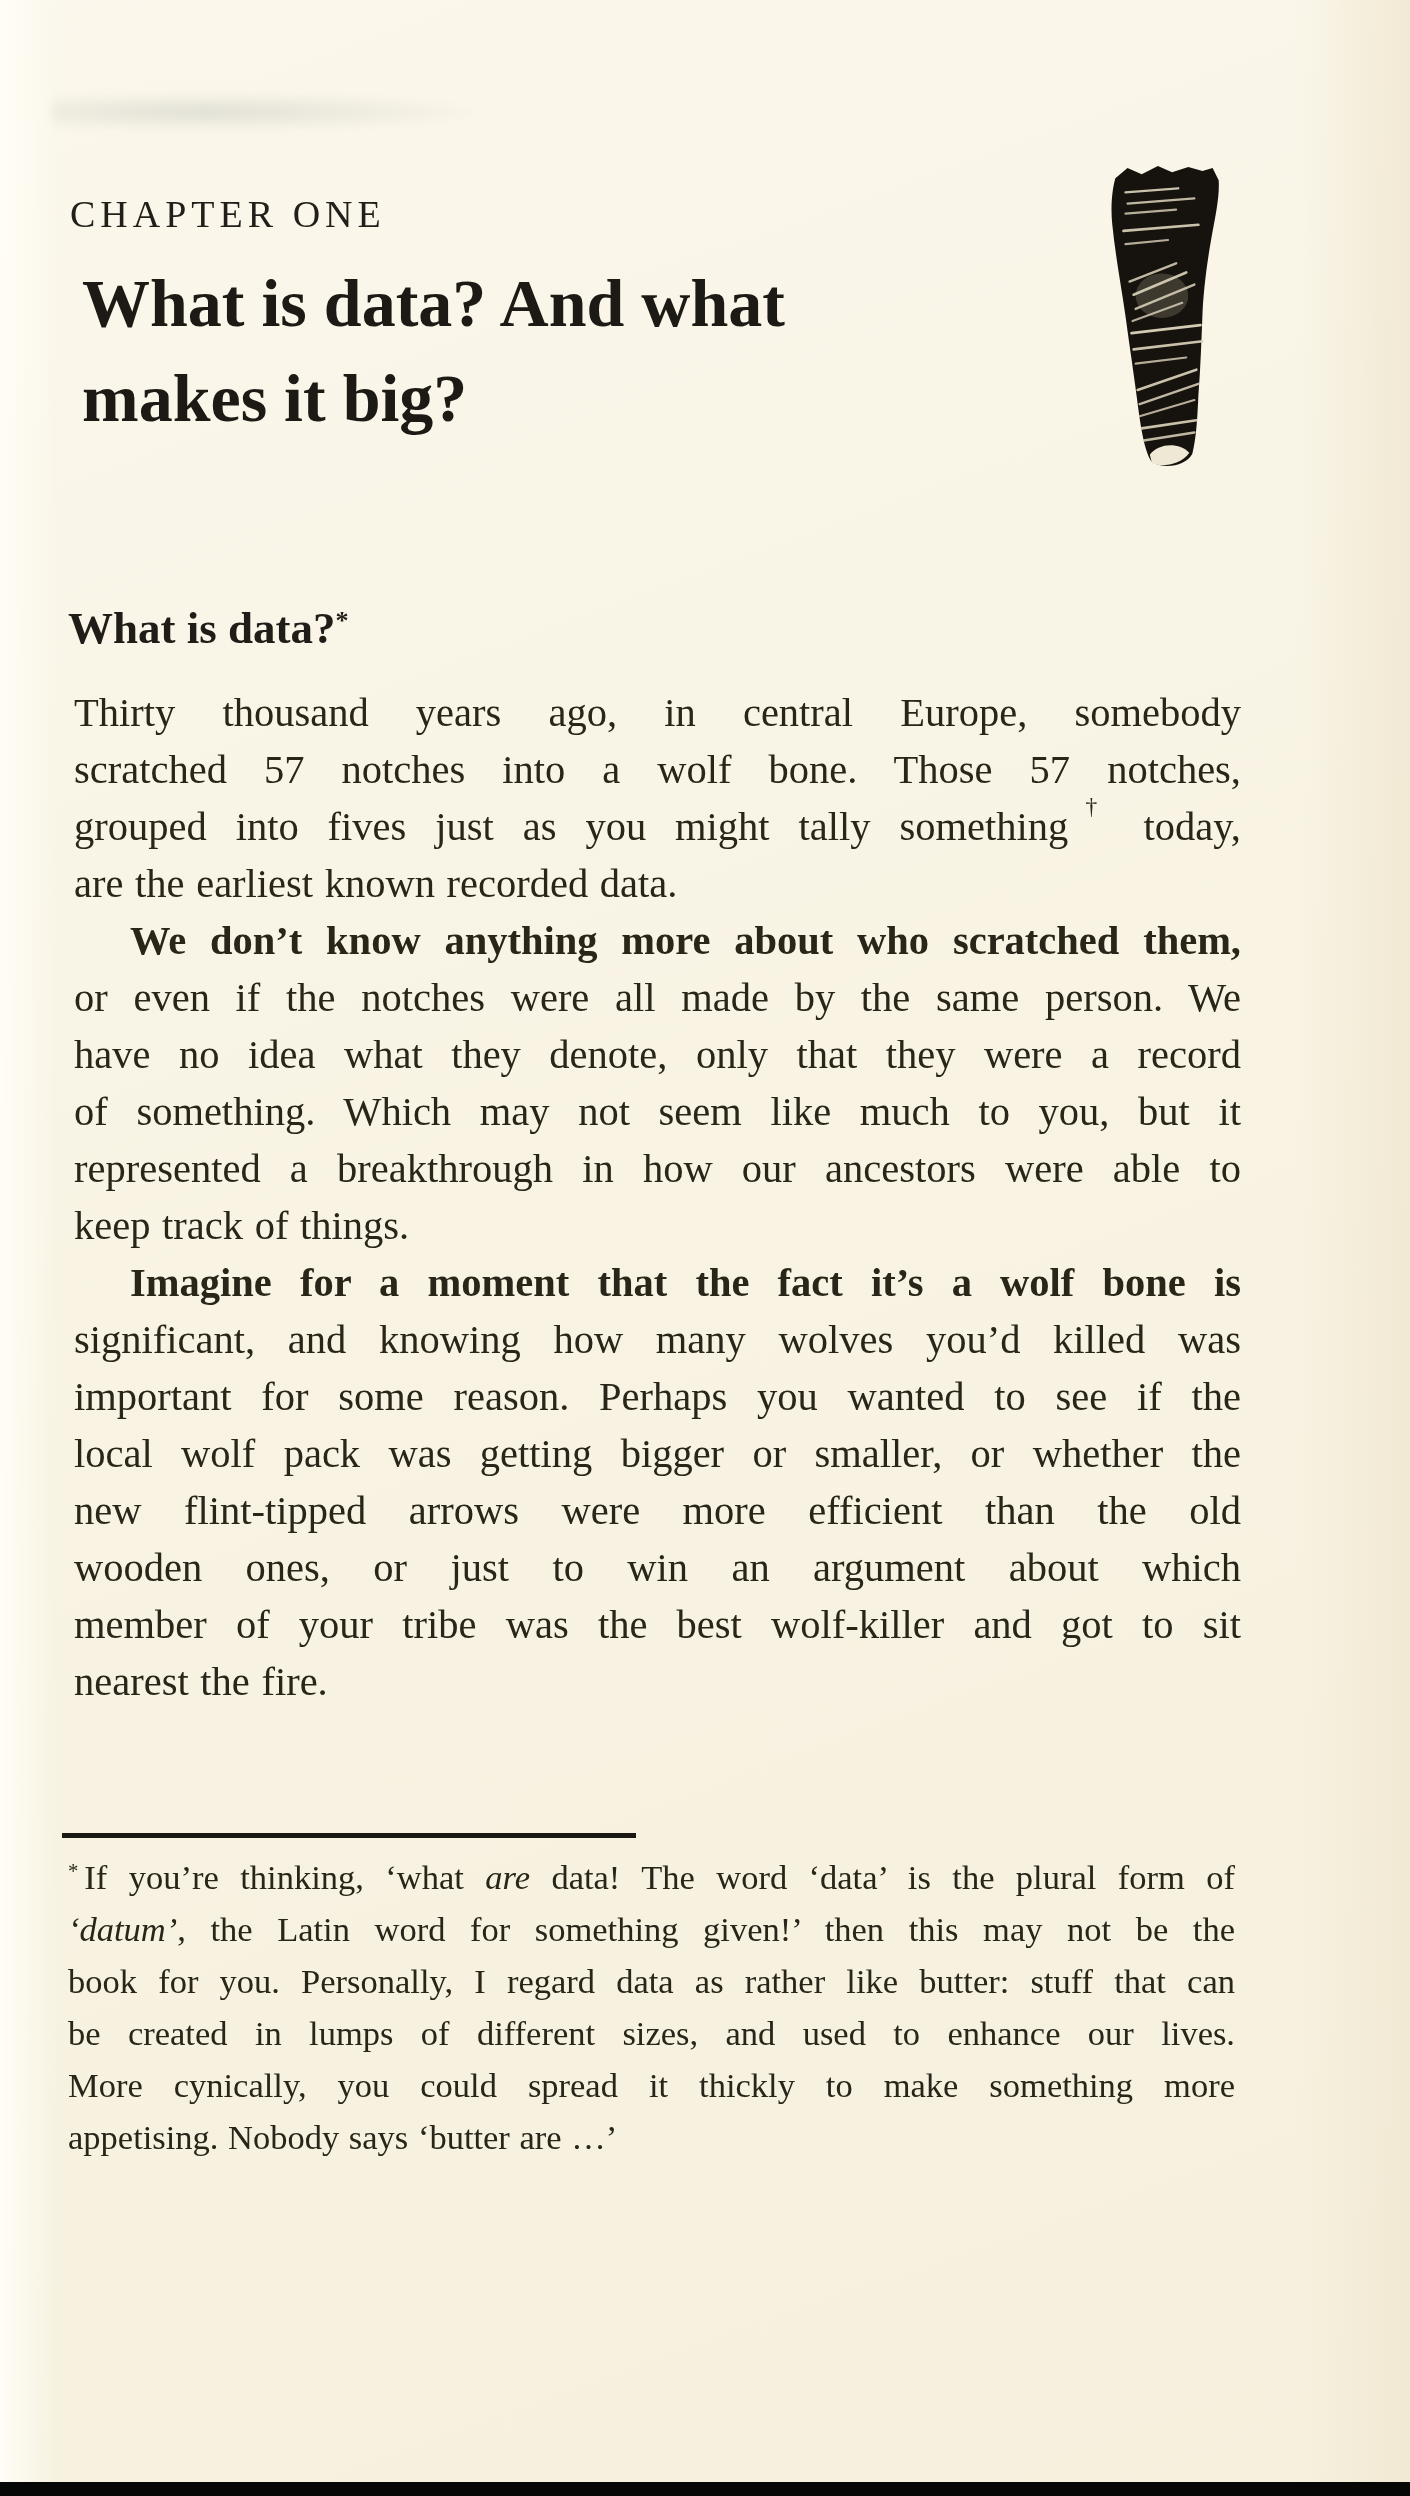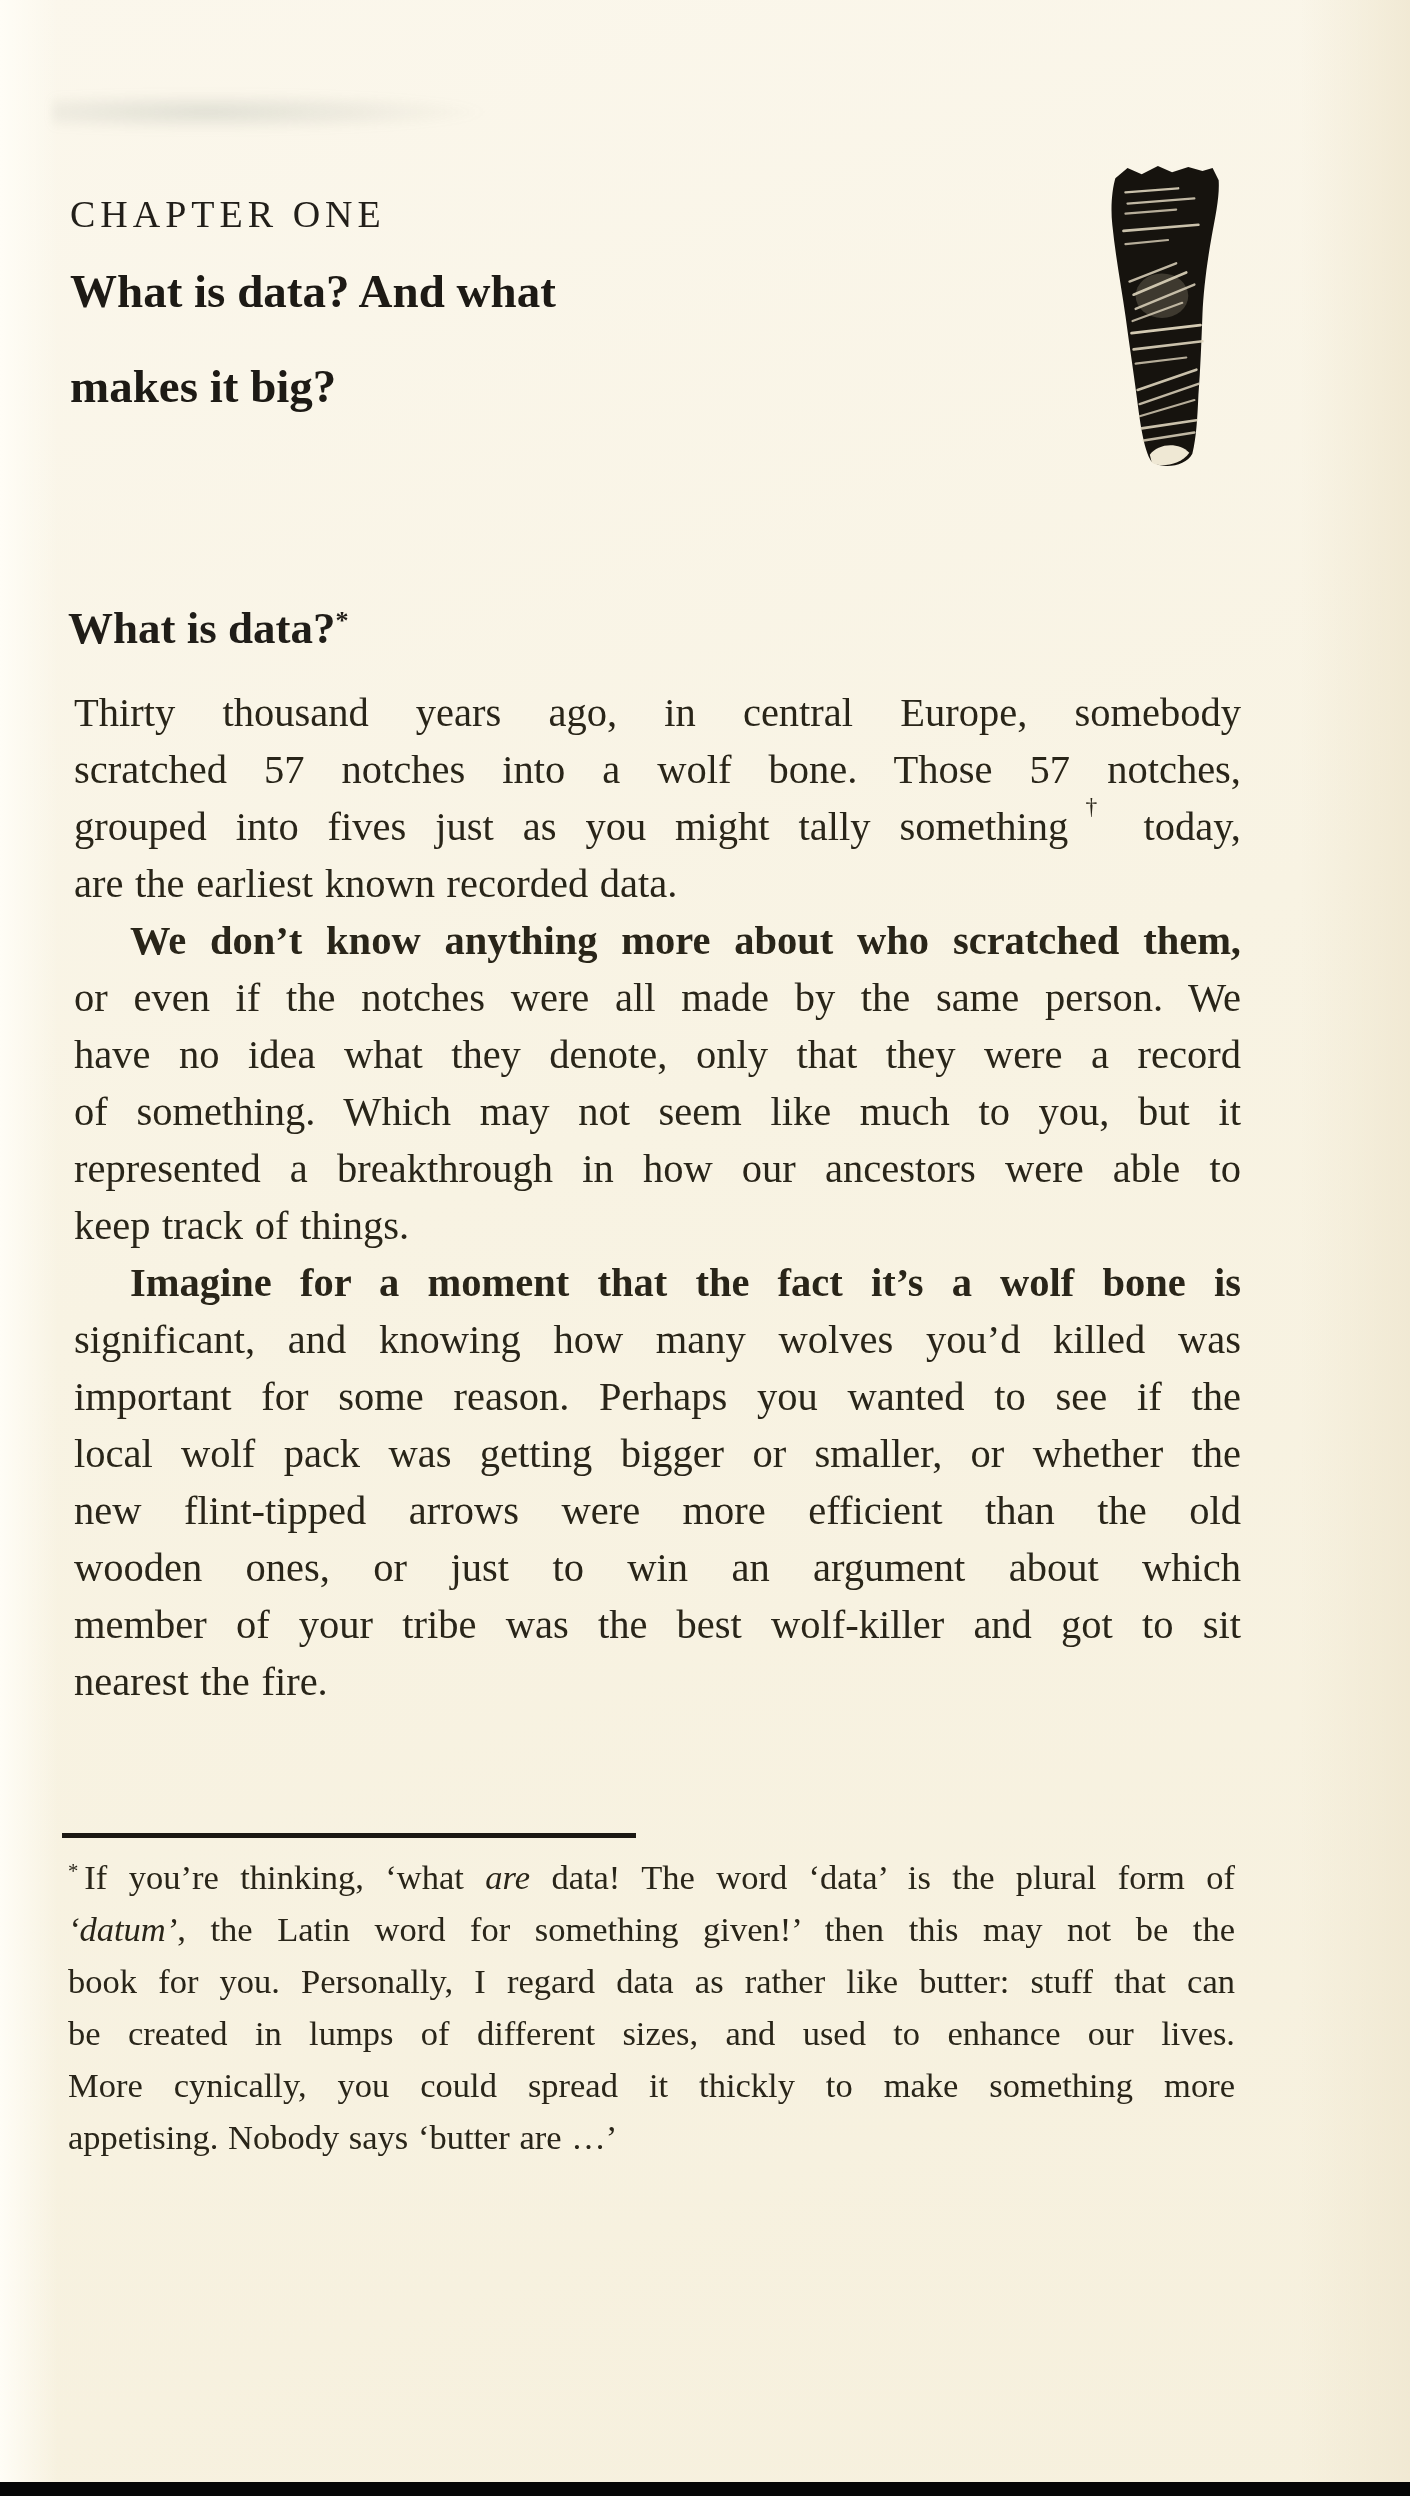--- a/index.html
+++ b/index.html
@@ -16,21 +16,21 @@
     position:absolute;left:52px;top:92px;width:440px;height:40px;
     background:radial-gradient(ellipse at 35% 50%,rgba(125,135,125,.20),rgba(125,135,125,0) 70%);
     filter:blur(4px);
   }
   .kicker{
     position:absolute;left:70px;top:192px;
     font-size:38px;letter-spacing:5px;color:#221f1a;white-space:nowrap;
   }
   .title{
     position:absolute;left:66px;top:240px;width:1000px;
-    font-size:47px;line-height:95px;font-weight:bold;color:#1d1a15;margin:4px;
+    font-size:68px;line-height:95px;font-weight:bold;color:#1d1a15;margin:16px;
   }
   .bone{position:absolute;left:1104px;top:162px;width:124px;height:312px;}
   .section{
     position:absolute;left:68px;top:602px;
     font-size:45px;font-weight:bold;color:#201d18;margin:0;white-space:nowrap;text-align:right;
   }
   .section .mark{font-size:58%;position:relative;top:-.55em;font-weight:bold;}
   .bodytext{
     position:absolute;left:68px;top:684px;width:1167px;
     font-size:40.5px;line-height:57px;color:#292519;word-spacing:1.5px;margin-left:6px;

